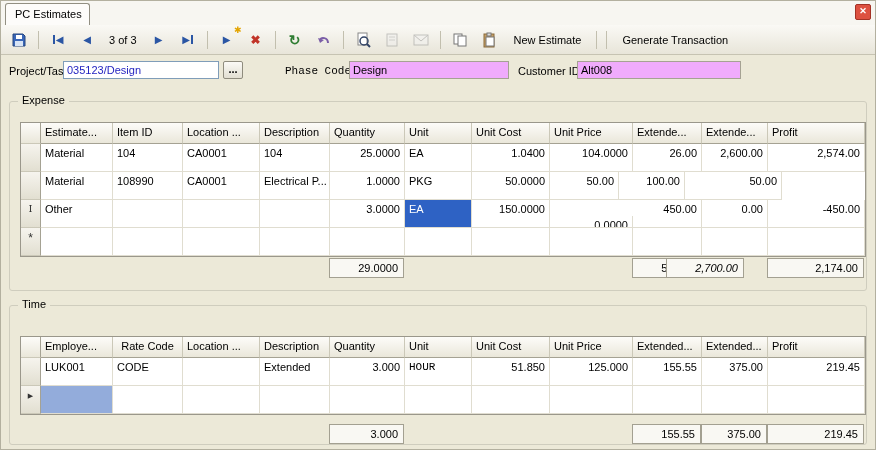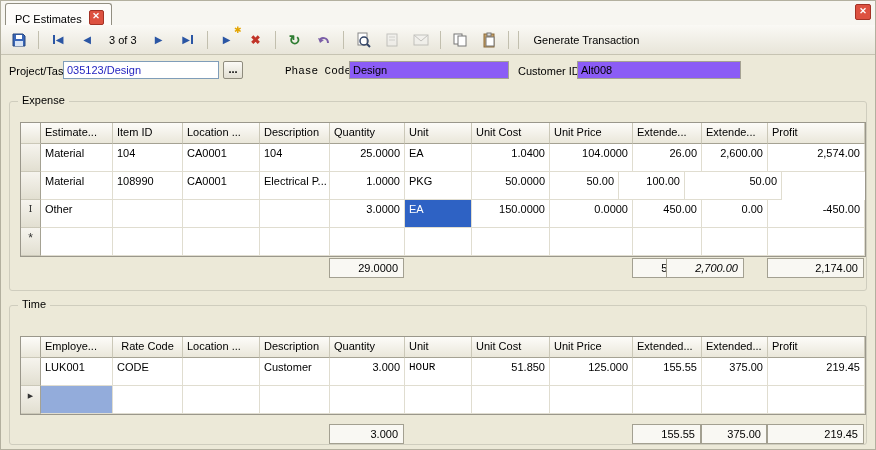--- a/index.html
+++ b/index.html
@@ -1,20 +1,20 @@
 <!DOCTYPE html>
 <html><head>
 <meta charset="utf-8">
 <style>
   html,body{margin:0;padding:0;background:#ffffff;font-family:"Liberation Sans",sans-serif;font-size:11px;color:#000;}
   .window{position:relative;width:876px;height:450px;background:#ECE9D8;border:1px solid #B3B09F;box-sizing:border-box;overflow:hidden;}
 
   
   .tabstrip{position:absolute;left:0;top:0;right:0;height:24px;background:#F7F6F1;border-bottom:1px solid #A5A293;}
-  .tab{position:absolute;left:4px;top:2px;height:22px;background:#FDFCFA;border:1px solid #928F82;border-bottom:none;border-radius:3px 3px 0 0;padding:4px 7px 0 9px;box-sizing:border-box;display:flex;align-items:flex-end;gap:7px;}
+  .tab{position:absolute;left:4px;top:2px;height:22px;background:#FDFCFA;border:1px solid #928F82;border-bottom:none;border-radius:3px 3px 0 0;padding:4px 7px 0 9px;box-sizing:border-box;display:flex;align-items:flex-end;gap:7px;flex-direction:column;}
   .tab-close{width:13px;height:13px;background:#DD5140;border:1px solid #A33225;border-radius:2px;color:#fff;font-size:9px;line-height:11px;text-align:center;font-weight:bold;cursor:default;}
   .win-close{position:absolute;right:4px;top:3px;width:14px;height:14px;background:#DD5140;border:1px solid #A33225;border-radius:2px;color:#fff;font-size:9px;line-height:12px;text-align:center;font-weight:bold;}
 
   
   .toolbar{position:absolute;left:0;top:24px;right:0;height:29px;background:linear-gradient(#FAF9F5,#E8E5D9);border-bottom:1px solid #C6C3B2;display:flex;align-items:center;padding:0 5px;gap:3px;}
   .tbtn{height:22px;min-width:20px;display:flex;align-items:center;justify-content:center;padding:0 2px;border:1px solid transparent;border-radius:2px;}
   .tsep{width:1px;height:18px;background:#C2BFAE;margin:0 3px;}
   .nav{color:#2B56A4;font-size:10px;}
   .bar{display:inline-block;width:2px;height:9px;background:#2B56A4;}
   .barl{margin-right:1px;}  .barr{margin-left:1px;}
@@ -23,21 +23,21 @@
   .newrec{color:#2B56A4;font-size:10px;position:relative;}
   .newrec .star{position:absolute;right:-3px;top:-4px;color:#E3A400;font-size:9px;}
   .glyph-green{color:#2F7D32;font-size:14px;font-weight:bold;}
   .disabled{opacity:.45;}
   .txtbtn{padding:3px 8px;border:1px solid transparent;border-radius:2px;white-space:nowrap;}
 
   
   .form-area{position:absolute;left:0;top:53px;right:0;height:40px;}
   .flabel{position:absolute;top:11px;}
   .field{position:absolute;top:7px;height:18px;box-sizing:border-box;border:1px solid #7F9DB9;background:#fff;font-size:11px;padding:1px 3px;font-family:"Liberation Sans",sans-serif;}
-  .field.ro{border:1px solid #A5A293;background:#8b5cf6;}
+  .field.ro{border:1px solid #A5A293;background:#f0abfc;}
   .lookup{position:absolute;top:7px;width:20px;height:18px;box-sizing:border-box;border:1px solid #8F8C7E;background:linear-gradient(#FBFAF6,#E2DFD2);border-radius:2px;text-align:center;line-height:14px;font-weight:bold;}
 
   
   .gbox{position:absolute;left:8px;width:858px;border:1px solid #CFCDBE;border-radius:3px;box-sizing:border-box;}
   .gb-label{position:absolute;top:-8px;left:8px;background:#ECE9D8;padding:0 4px;}
 
   
   .grid{position:absolute;left:10px;border:1px solid #9A978B;background:#fff;display:inline-block;}
   .grow{display:flex;height:28px;}
   .grow.ghead{height:21px;}
@@ -119,20 +119,21 @@
           <rect x="6" y="4" width="8" height="10" fill="#fff" stroke="#777"></rect>
         </svg>
     </span>
     <span class="tbtn">
       <svg width="16" height="16">
           <rect x="3" y="2" width="10" height="13" fill="#C8A165" stroke="#8A6A3B"></rect>
           <rect x="6" y="1" width="4" height="3" fill="#DDD" stroke="#777"></rect>
           <rect x="5" y="5" width="8" height="9" fill="#fff" stroke="#777"></rect>
         </svg>
     </span>
+    <span class="txtbtn">New Estimate</span>
     <span class="tsep"></span>
     <span class="tsep"></span>
     <span class="txtbtn">Generate Transaction</span>
   </div>
 
   <div class="form-area">
     <span class="flabel" style="left:8px;">Project/Task</span>
     <input class="field" style="left: 62px; width: 156px; color: rgb(31, 31, 191);" value="035123/Design">
     <span class="lookup" style="left:222px;">...</span>
     <span class="flabel" style="left:284px;font-family:Liberation Mono, monospace;">Phase Code</span>
@@ -187,21 +188,21 @@
         </div>
         <div class="grow">
           <div class="gsel m-edit">I</div>
           <div class="gcell" style="width: 72px;">Other</div>
           <div class="gcell" style="width: 70px;"></div>
           <div class="gcell" style="width: 77px;"></div>
           <div class="gcell" style="width: 70px;"></div>
           <div class="gcell num" style="width: 75px;">3.0000</div>
           <div class="gcell sel-strong" style="width: 67px;">EA</div>
           <div class="gcell num" style="width: 78px;">150.0000</div>
-          <div class="gcell num" style="width: 83px;">0.0000</div>
+          <div class="gcell num" style="width: 83px; margin-top: 16px;">0.0000</div>
           <div class="gcell num" style="width: 69px;">450.00</div>
           <div class="gcell num" style="width: 66px;">0.00</div>
           <div class="gcell num" style="width: 97px;">-450.00</div>
         </div>
         <div class="grow">
           <div class="gsel m-new">*</div>
           <div class="gcell" style="width: 72px;"></div>
           <div class="gcell" style="width: 70px;"></div>
           <div class="gcell" style="width: 77px;"></div>
           <div class="gcell" style="width: 70px;"></div>
@@ -237,21 +238,21 @@
           <div class="gcell ghcell" style="width: 83px;">Unit Price</div>
           <div class="gcell ghcell" style="width: 69px;">Extended...</div>
           <div class="gcell ghcell" style="width: 66px;">Extended...</div>
           <div class="gcell ghcell" style="width: 97px;">Profit</div>
         </div>
         <div class="grow">
           <div class="gsel"></div>
           <div class="gcell" style="width: 72px;">LUK001</div>
           <div class="gcell" style="width: 70px;">CODE</div>
           <div class="gcell" style="width: 77px;"></div>
-          <div class="gcell" style="width: 70px;">Customer</div>
+          <div class="gcell" style="width: 70px;">Extended</div>
           <div class="gcell num" style="width: 75px;">3.000</div>
           <div class="gcell" style="width: 67px; font-family: Liberation Mono, monospace;">HOUR</div>
           <div class="gcell num" style="width: 78px;">51.850</div>
           <div class="gcell num" style="width: 83px;">125.000</div>
           <div class="gcell num" style="width: 69px;">155.55</div>
           <div class="gcell num" style="width: 66px;">375.00</div>
           <div class="gcell num" style="width: 97px;">219.45</div>
         </div>
         <div class="grow">
           <div class="gsel m-current">▶</div>

